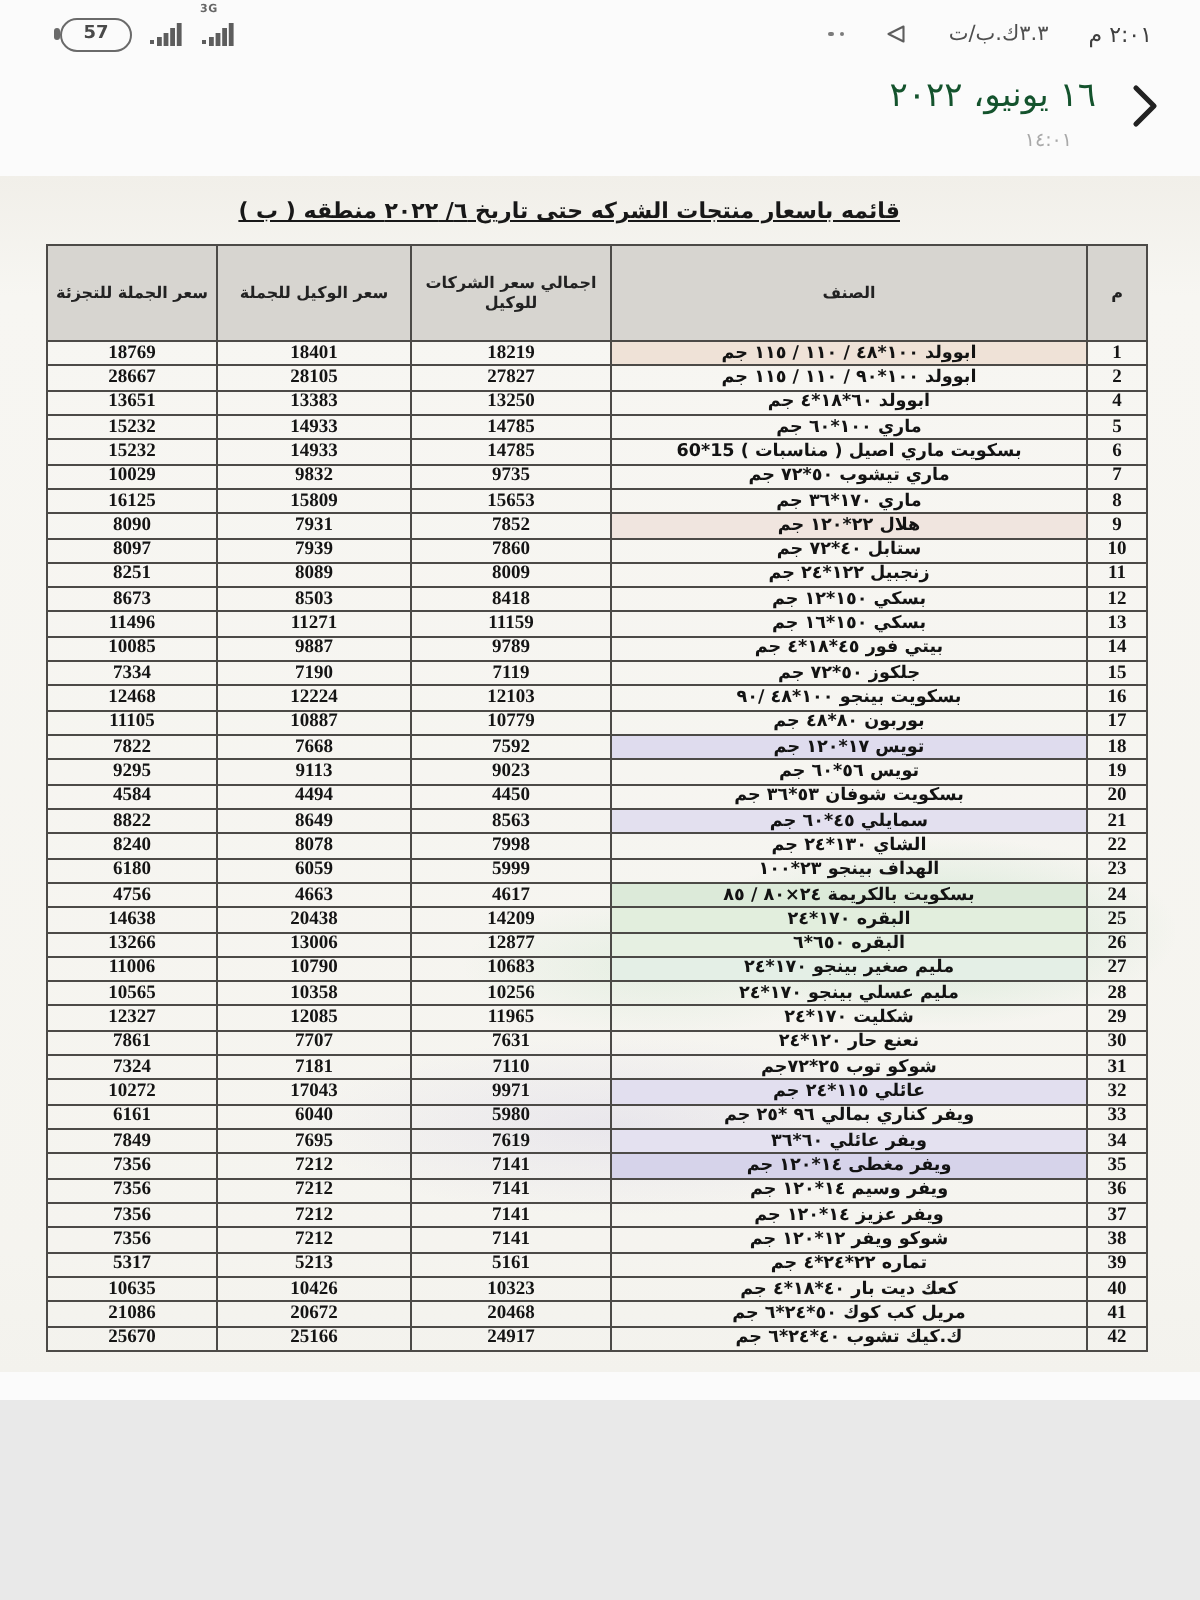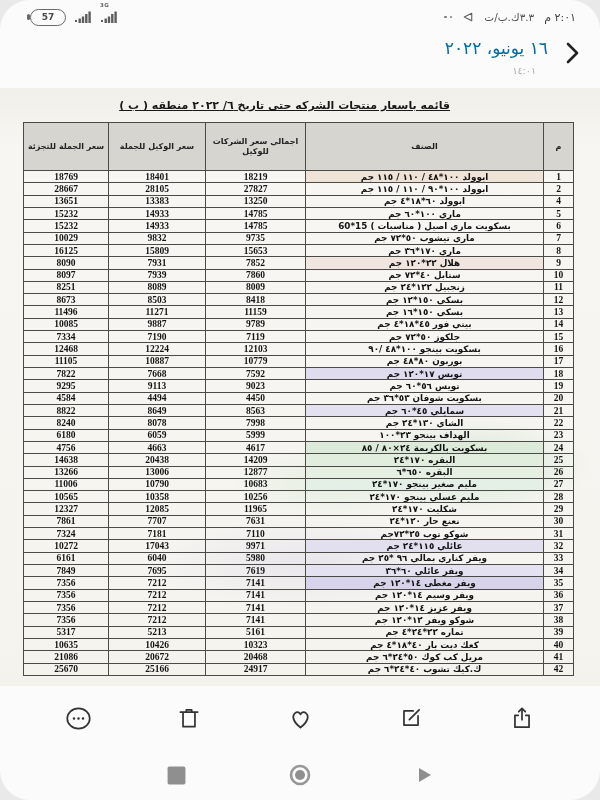--- a/index.html
+++ b/index.html
@@ -1,35 +1,35 @@
 <!DOCTYPE html>
 <html><head>
 <meta charset="utf-8">
 <style>
   html,body{margin:0;padding:0;}
   body{width:600px;height:800px;font-family:"DejaVu Sans",sans-serif;background:#e9e9e9;}
-  .phone{position:relative;width:600px;height:800px;background:#fbfbfb;overflow:hidden;border-radius:30px;}
+  .phone{position:relative;width:600px;height:700px;background:#fbfbfb;overflow:hidden;}
 
   
   .status-bar{position:absolute;top:0;left:0;right:0;height:30px;display:flex;justify-content:space-between;align-items:center;padding:4px 24px 0 30px;box-sizing:border-box;}
   .sb-left{display:flex;align-items:center;gap:9px;}
   .battery{position:relative;min-width:26px;height:15px;border:1.6px solid #6a6a6a;border-radius:9px;display:flex;align-items:center;justify-content:center;font-size:9px;font-weight:bold;color:#4a4a4a;padding:0 4px;}
   .battery::before{content:"";position:absolute;left:-4px;top:4.5px;width:3px;height:6px;background:#6a6a6a;border-radius:2px;}
   .signal-wrap{position:relative;}
   .net-label{position:absolute;top:-6px;left:-1px;font-size:5.5px;color:#666;font-weight:bold;letter-spacing:.3px;}
-  .sb-right{display:flex;align-items:center;gap:10px;}
+  .sb-right{display:flex;align-items:center;gap:20px;}
   .sb-dots{display:flex;gap:3px;}
   .sb-dots i{width:2.5px;height:2.5px;border-radius:50%;background:#7b7b7b;}
   .sb-text{font-size:10.5px;color:#4f4f4f;direction:rtl;}
   .sb-time{font-size:11px;color:#3f3f3f;direction:rtl;}
 
   
   .app-header{position:absolute;top:34px;left:0;right:0;height:52px;}
   .hdr-chevron{position:absolute;right:16px;top:6px;cursor:pointer;}
-  .hdr-date{position:absolute;right:52px;top:4px;font-size:17px;color:#0369a1;direction:rtl;}
+  .hdr-date{position:absolute;right:52px;top:4px;font-size:17px;color:#14532d;direction:rtl;}
   .hdr-time{position:absolute;right:64px;top:31px;font-size:9.5px;color:#a9a9a9;direction:rtl;}
 
   
   .photo{position:absolute;top:88px;left:0;width:600px;height:598px;background:linear-gradient(180deg,#f1efe9,#f7f6f2 10%,#f5f4ef 90%,#f3f2ed);overflow:hidden;}
   .blob{position:absolute;border-radius:50%;pointer-events:none;}
   .doc-title{position:absolute;left:60px;top:11px;width:390px;text-align:right;font-size:11px;font-weight:bold;color:#181818;text-decoration:underline;direction:rtl;white-space:nowrap;}
 
   table.price{position:absolute;left:23px;top:34px;width:550px;border-collapse:collapse;direction:rtl;table-layout:fixed;background:transparent;}
   table.price,table.price th,table.price td{border:1px solid #4c4a47;}
   table.price{border:1.5px solid #3c3a38;}

